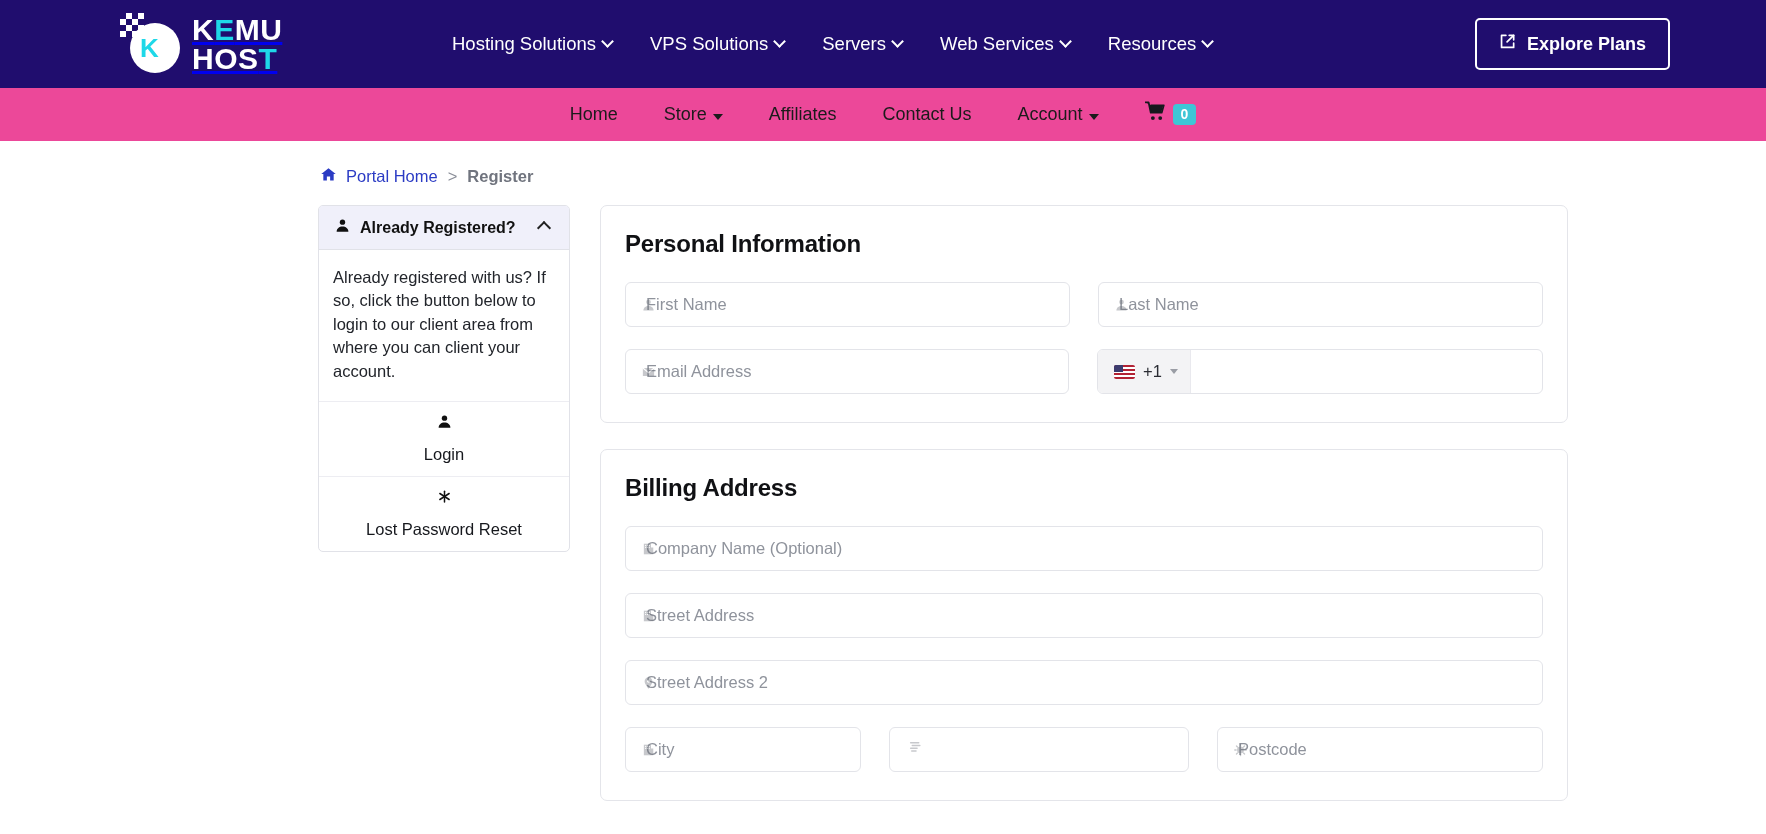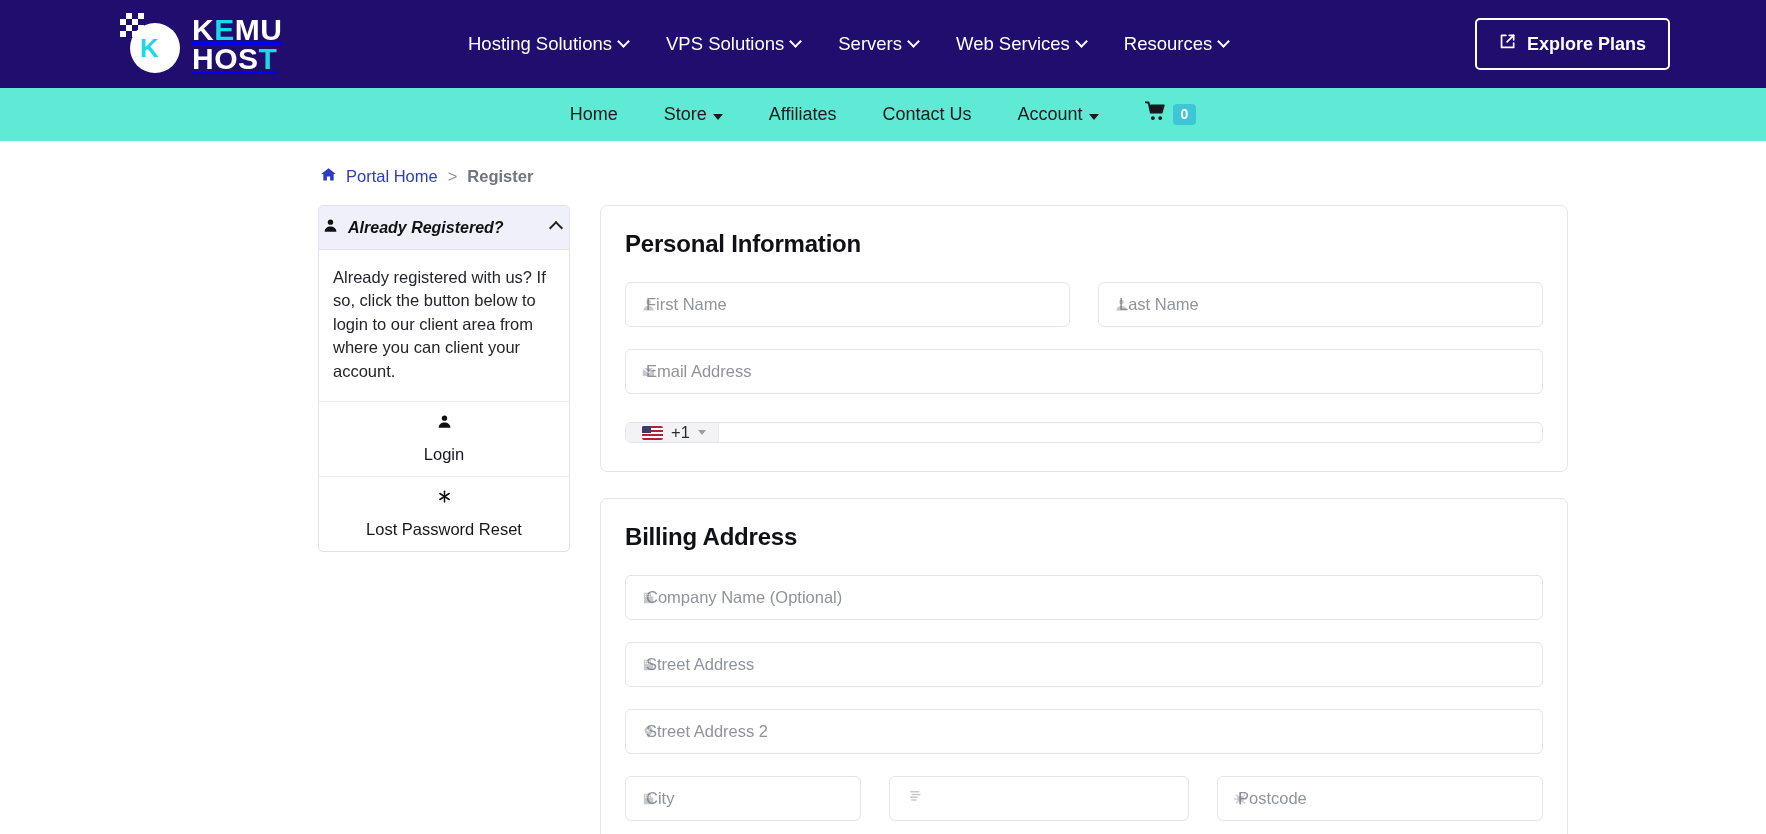--- a/index.html
+++ b/index.html
@@ -70,21 +70,21 @@
     font-size: 30px;
     font-weight: 700;
     color: #ffffff;
     letter-spacing: 0.5px;
   }
   .logo-text .l1 .acc,
   .logo-text .l2 .acc { color: #1ed8e8; }
 
   .mainnav {
     position: absolute;
-    left: 468px;
+    left: 452px;
     display: flex;
     align-items: center;
     gap: 38px;
   }
   .mainnav a {
     color: #ffffff;
     font-size: 18.5px;
     font-weight: 500;
     text-decoration: none;
     display: inline-flex;
@@ -125,21 +125,21 @@
     font-family: "Liberation Sans", sans-serif;
     display: inline-flex;
     align-items: center;
     gap: 11px;
     cursor: pointer;
   }
 
   
   .subbar {
     height: 53px;
-    background: #5eead4;
+    background: #ec4899;
     display: flex;
     align-items: center;
     justify-content: center;
     gap: 46px;
   }
   .subbar a {
     color: #1b1b1b;
     font-size: 18px;
     text-decoration: none;
     display: inline-flex;
@@ -193,29 +193,28 @@
     border: 1px solid #e1e2e8;
     border-radius: 5px;
     background: #ffffff;
     overflow: hidden;
     flex: 0 0 252px;
     align-self: flex-start;
   }
   .side-head {
     background: #f0f0fa;
     border-bottom: 1px solid #e1e2e8;
-    padding: 12px 4px;
+    padding: 12px 16px;
     display: flex;
     align-items: center;
     gap: 10px;
     font-size: 16px;
     font-weight: 700;
     color: #111;
     cursor: pointer;
-    font-style: italic;
   }
   .side-head .ttl { flex: 1; }
   .chev-up {
     display: inline-block;
     width: 10px; height: 10px;
     border-left: 2.2px solid #222;
     border-top: 2.2px solid #222;
     transform: rotate(45deg);
     margin-right: 4px;
   }
@@ -258,21 +257,21 @@
     font-weight: 700;
     color: #101114;
     letter-spacing: -0.2px;
     margin-bottom: 24px;
   }
   .row {
     display: flex;
     gap: 28px;
     margin-bottom: 22px;
   }
-  .row:last-child { margin-bottom: 0; flex-direction: column; }
+  .row:last-child { margin-bottom: 0; }
   .fld { position: relative; flex: 1; }
 
   .inp {
     width: 100%;
     height: 45px;
     border: 1px solid #e3e4e9;
     border-radius: 6px;
     background: #ffffff;
     font-size: 16.5px;
     font-family: "Liberation Sans", sans-serif;

